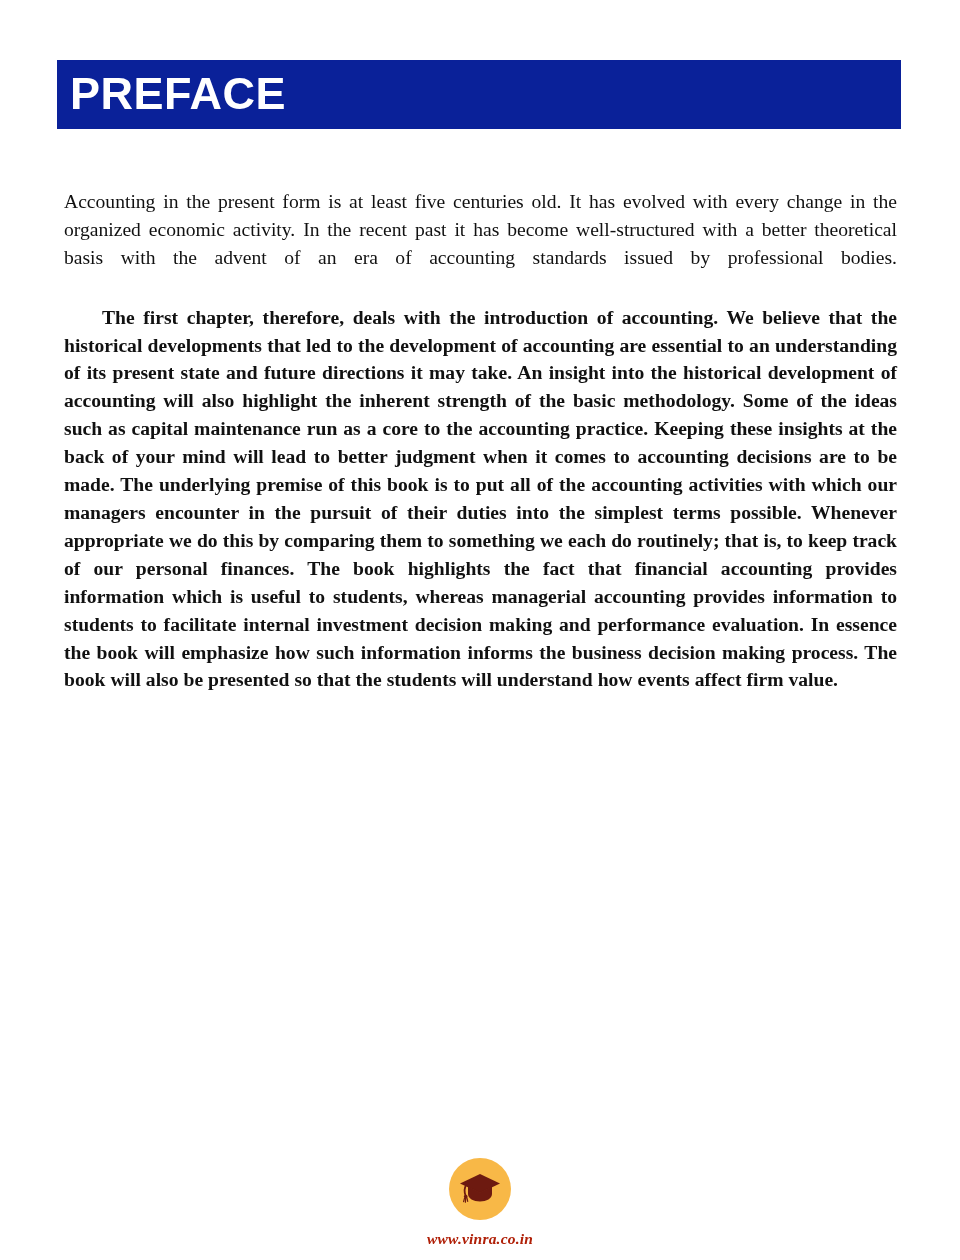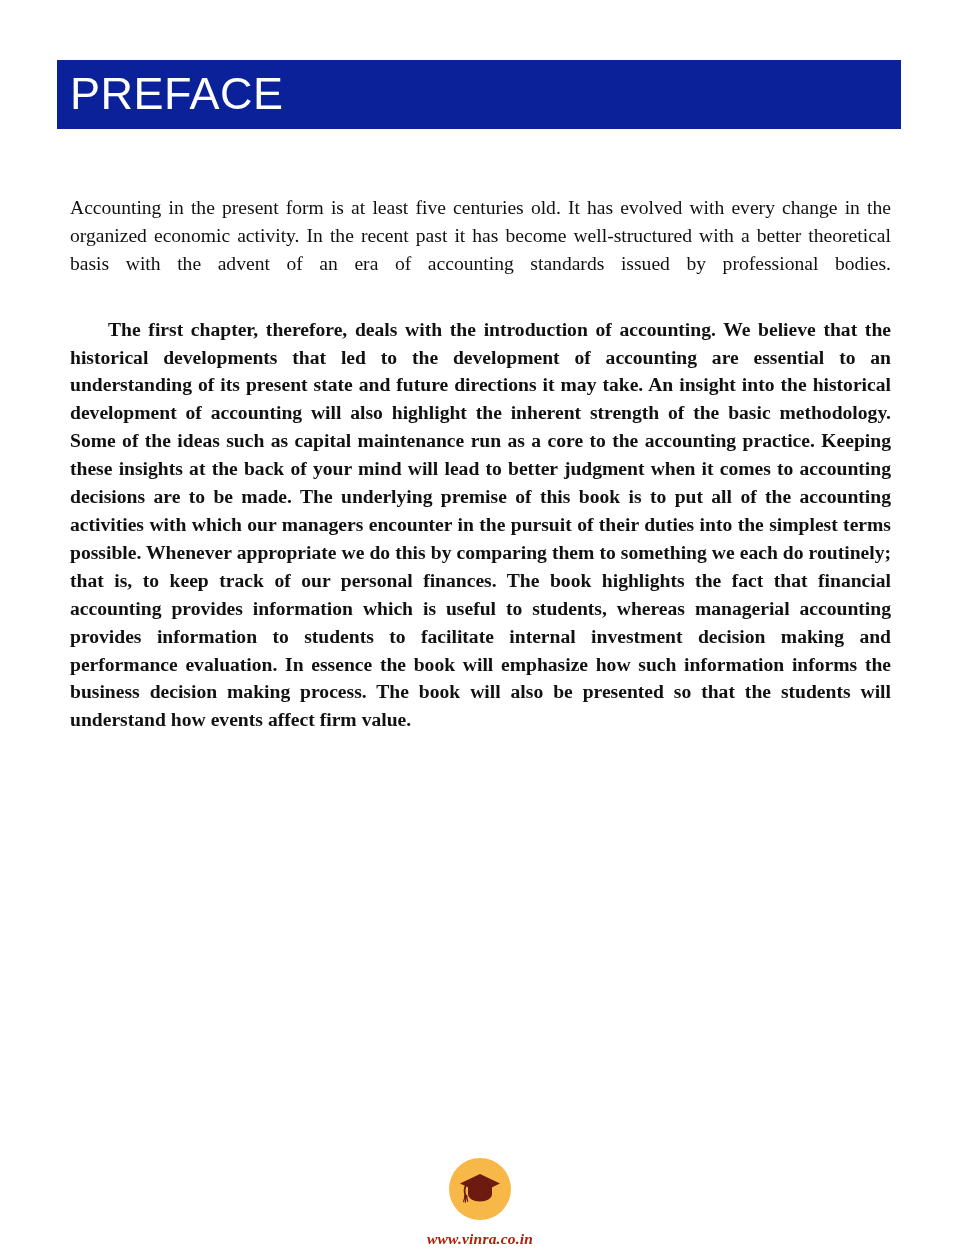--- a/index.html
+++ b/index.html
@@ -30,40 +30,40 @@
     left: 57px;
     top: 60px;
     width: 844px;
     height: 69px;
     background: #0a2199;
     display: flex;
     align-items: center;
   }
   .header-title {
     font-family: "Liberation Sans", "DejaVu Sans", sans-serif;
-    font-weight: 400;
+    font-weight: 700;
     font-size: 45px;
     line-height: 45px;
     letter-spacing: 0.5px;
     color: #ffffff;
     padding-left: 13px;
     margin-top: -2px;
     white-space: nowrap;
   }
 
   
   .body-content {
     position: absolute;
     left: 60px;
     top: 184px;
     width: 841px;
   }
 
   .para {
-    margin: 10px;
+    margin: 4px;
     font-size: 19.6px;
     line-height: 27.9px;
     color: #111111;
     text-align: justify;
     text-justify: inter-word;
     hyphens: none;
     word-spacing: 0.1px;
   }
   .para + .para {
     margin-top: 0px;

